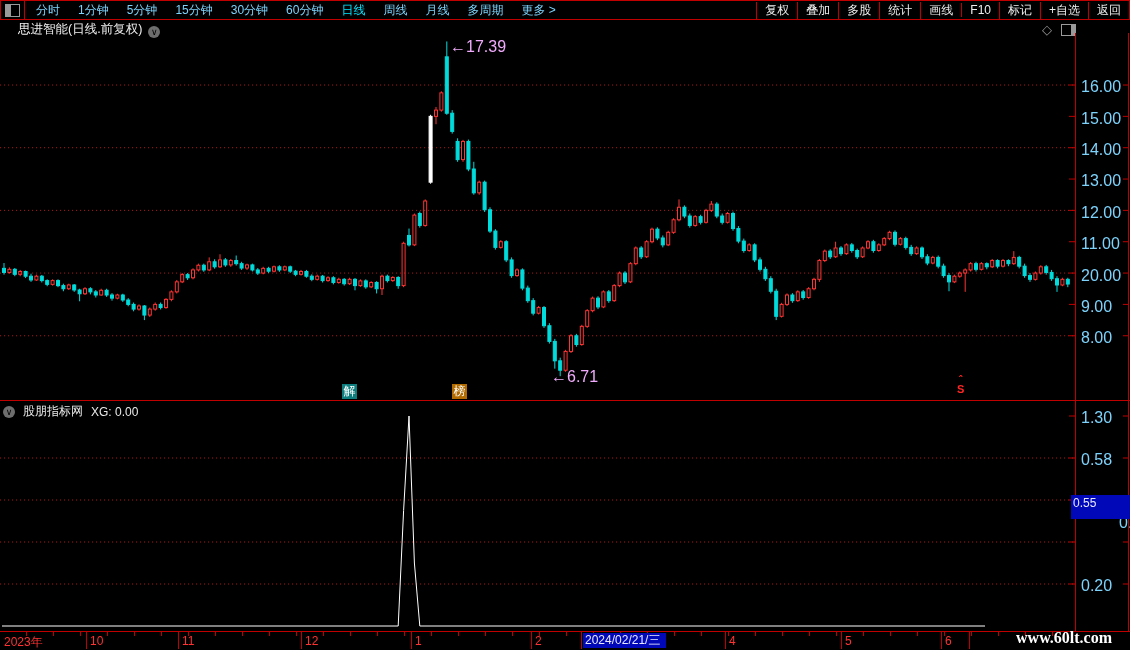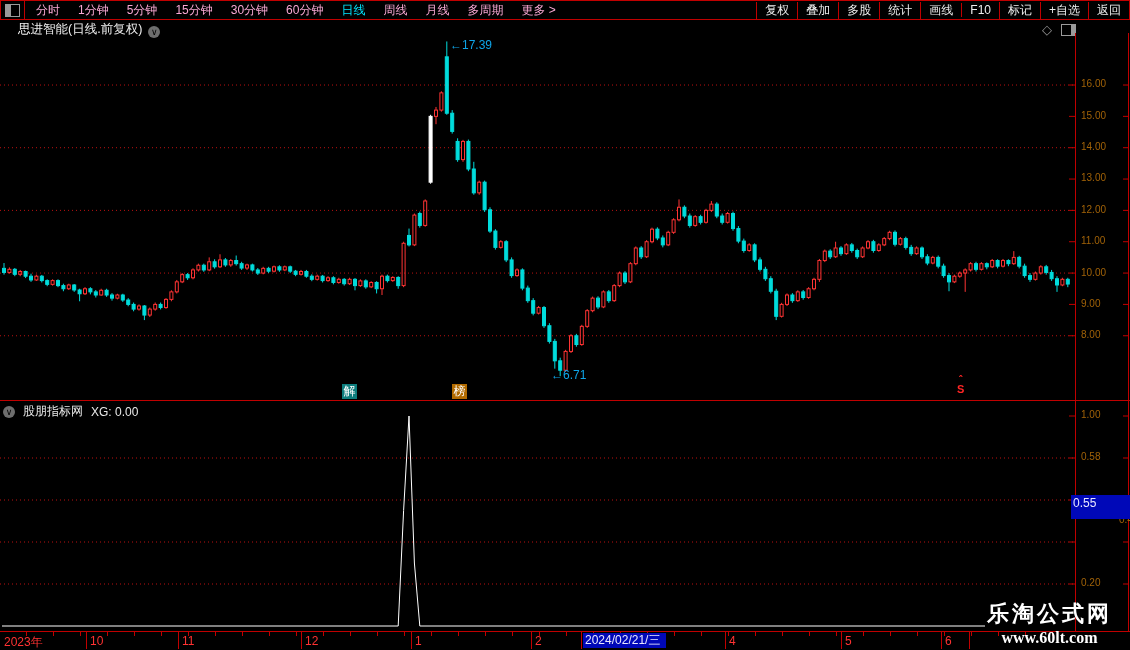--- a/index.html
+++ b/index.html
@@ -5,43 +5,43 @@
   html,body{margin:0;padding:0;background:#000;}
   body{width:1130px;height:650px;position:relative;overflow:hidden;
        font-family:"Liberation Sans","DejaVu Sans",sans-serif;color:#e6e6e6;}
   .abs{position:absolute;}
   
   #toolbar{left:0;top:0;width:1128px;height:18px;border:1px solid #c00000;
            display:flex;align-items:center;font-size:12px;background:#000;}
   #mode-icon{width:13px;height:11px;border:1px solid #9a9a9a;margin:0 4px;position:relative;flex:0 0 auto;}
   #mode-icon::before{content:"";position:absolute;left:0;top:0;width:5px;height:11px;background:#9a9a9a;}
   #tb-sep{width:1px;height:18px;background:#c00000;margin-right:2px;}
-  .tb-item{padding:0 9px;color:#f9a8d4;cursor:default;white-space:nowrap;}
+  .tb-item{padding:0 9px;color:#7dd3fc;cursor:default;white-space:nowrap;}
   .tb-item.active{color:#00e5ff;}
   #tb-spacer{flex:1;}
   .tb-right{padding:0 8px;border-left:1px solid #c00000;white-space:nowrap;color:#eee;}
   
   #price-title{left:5px;top:21px;font-size:12.5px;color:#f0f0f0;margin-left:13px;}
   .drop-icon{display:inline-block;width:12px;height:12px;border-radius:50%;
              background:#6e6e6e;color:#000;font-size:9px;line-height:12px;text-align:center;
              vertical-align:-2px;margin-left:6px;}
   #diamond{left:1042px;top:22px;color:#9a9a9a;font-size:13px;}
   #panels-icon{left:1061px;top:24px;width:13px;height:10px;border:1px solid #9a9a9a;position:absolute;}
   #panels-icon::before{content:"";position:absolute;right:0;top:0;width:4px;height:10px;background:#9a9a9a;}
   
   .redline{background:#c00000;}
-  .plabel{color:#a16207;font-size:10px;position:absolute;left:1081px;width:46px;}
+  .plabel{color:#7dd3fc;font-size:16px;position:absolute;left:1081px;width:46px;}
   
   #ind-header{left:3px;top:403px;font-size:12px;color:#e8e8e8;display:flex;gap:8px;align-items:center;}
   
   .event-badge{position:absolute;top:384px;width:15px;height:15px;font-size:12px;line-height:15px;
                text-align:center;color:#fff;}
   #s-marker{left:957px;top:378px;color:#ff2525;font-size:11px;font-weight:bold;text-align:center;}
   #s-marker::before{content:"ˆ";display:block;height:5px;line-height:4px;font-size:10px;color:#ff2525;}
-  .hl-label{position:absolute;color:#0ea5e9;font-size:12px;}
+  .hl-label{position:absolute;color:#f0abfc;font-size:16px;}
   
   .blue-badge{position:absolute;background:#0008b8;color:#e8e8ff;font-size:12px;line-height:16px;
               padding:0 2px;white-space:nowrap;}
   
   #time-axis{left:0;top:631px;width:1130px;height:18px;border-top:1px solid #c00000;border-bottom:1px solid #a00000;}
   #time-ticks{left:0;top:632px;width:1075px;height:4px;
       background:repeating-linear-gradient(90deg,transparent 0 26px,#c00000 26px 27px);}
   .month-sep{position:absolute;top:631px;width:1px;height:18px;background:#c00000;}
   .month-label{position:absolute;top:634px;color:#ff3232;font-size:12px;}
   
@@ -723,25 +723,25 @@
 <div class="abs redline" style="left:0;top:400px;width:1130px;height:1px;"></div>
 <div class="abs redline" style="left:1075px;top:33px;width:1px;height:598px;"></div>
 <div class="abs redline" style="left:1128px;top:33px;width:1px;height:598px;"></div>
 
 <div class="plabel" style="top:78px;">16.00</div>
 <div class="plabel" style="top:110px;">15.00</div>
 <div class="plabel" style="top:141px;">14.00</div>
 <div class="plabel" style="top:172px;">13.00</div>
 <div class="plabel" style="top:204px;">12.00</div>
 <div class="plabel" style="top:235px;">11.00</div>
-<div class="plabel" style="top:267px;">10.00</div>
+<div class="plabel" style="top:267px;">20.00</div>
 <div class="plabel" style="top:298px;">9.00</div>
 <div class="plabel" style="top:329px;">8.00</div>
 
-<div class="plabel" style="top:409px;">1.00</div>
+<div class="plabel" style="top:409px;">1.30</div>
 <div class="plabel" style="top:451px;">0.58</div>
 <div class="plabel" style="top:514px;margin-left:38px;">0.40</div>
 <div class="plabel" style="top:577px;">0.20</div>
 <div class="blue-badge" style="left:1071px;top:495px;width:55px;height:24px;">0.55</div>
 
 <div class="hl-label" style="left:450px;top:38px;">←17.39</div>
 <div class="hl-label" style="left:551px;top:368px;">←6.71</div>
 
 <div class="event-badge" style="left:342px;background:#0d7d7d;">解</div>
 <div class="event-badge" style="left:452px;background:#b26b00;">榜</div>
@@ -770,15 +770,14 @@
 <div class="month-label" style="left:182px;">11</div>
 <div class="month-label" style="left:305px;">12</div>
 <div class="month-label" style="left:415px;">1</div>
 <div class="month-label" style="left:535px;">2</div>
 <div class="month-label" style="left:729px;">4</div>
 <div class="month-label" style="left:845px;">5</div>
 <div class="month-label" style="left:945px;">6</div>
 <div class="blue-badge" style="left:583px;top:633px;width:79px;height:15px;line-height:15px;">2024/02/21/三</div>
 
 <div id="watermark" class="abs">
-  <div id="wm1">乐淘公式网</div>
   <div id="wm2">www.60lt.com</div>
 </div>
 
 </body></html>

